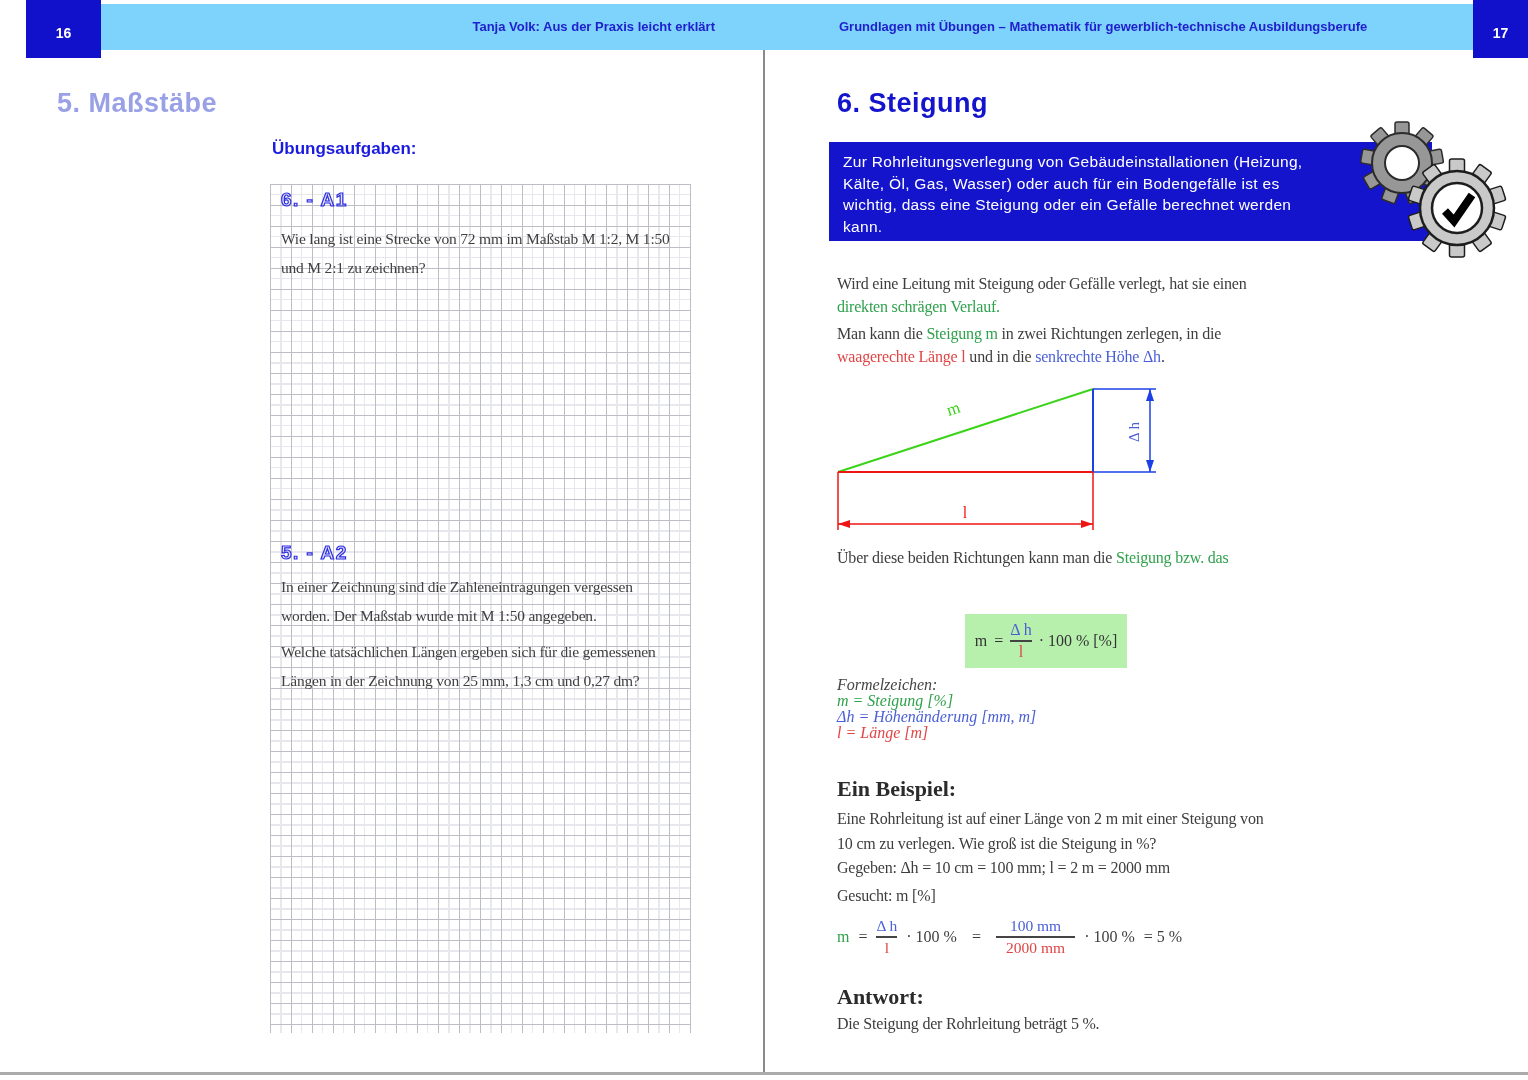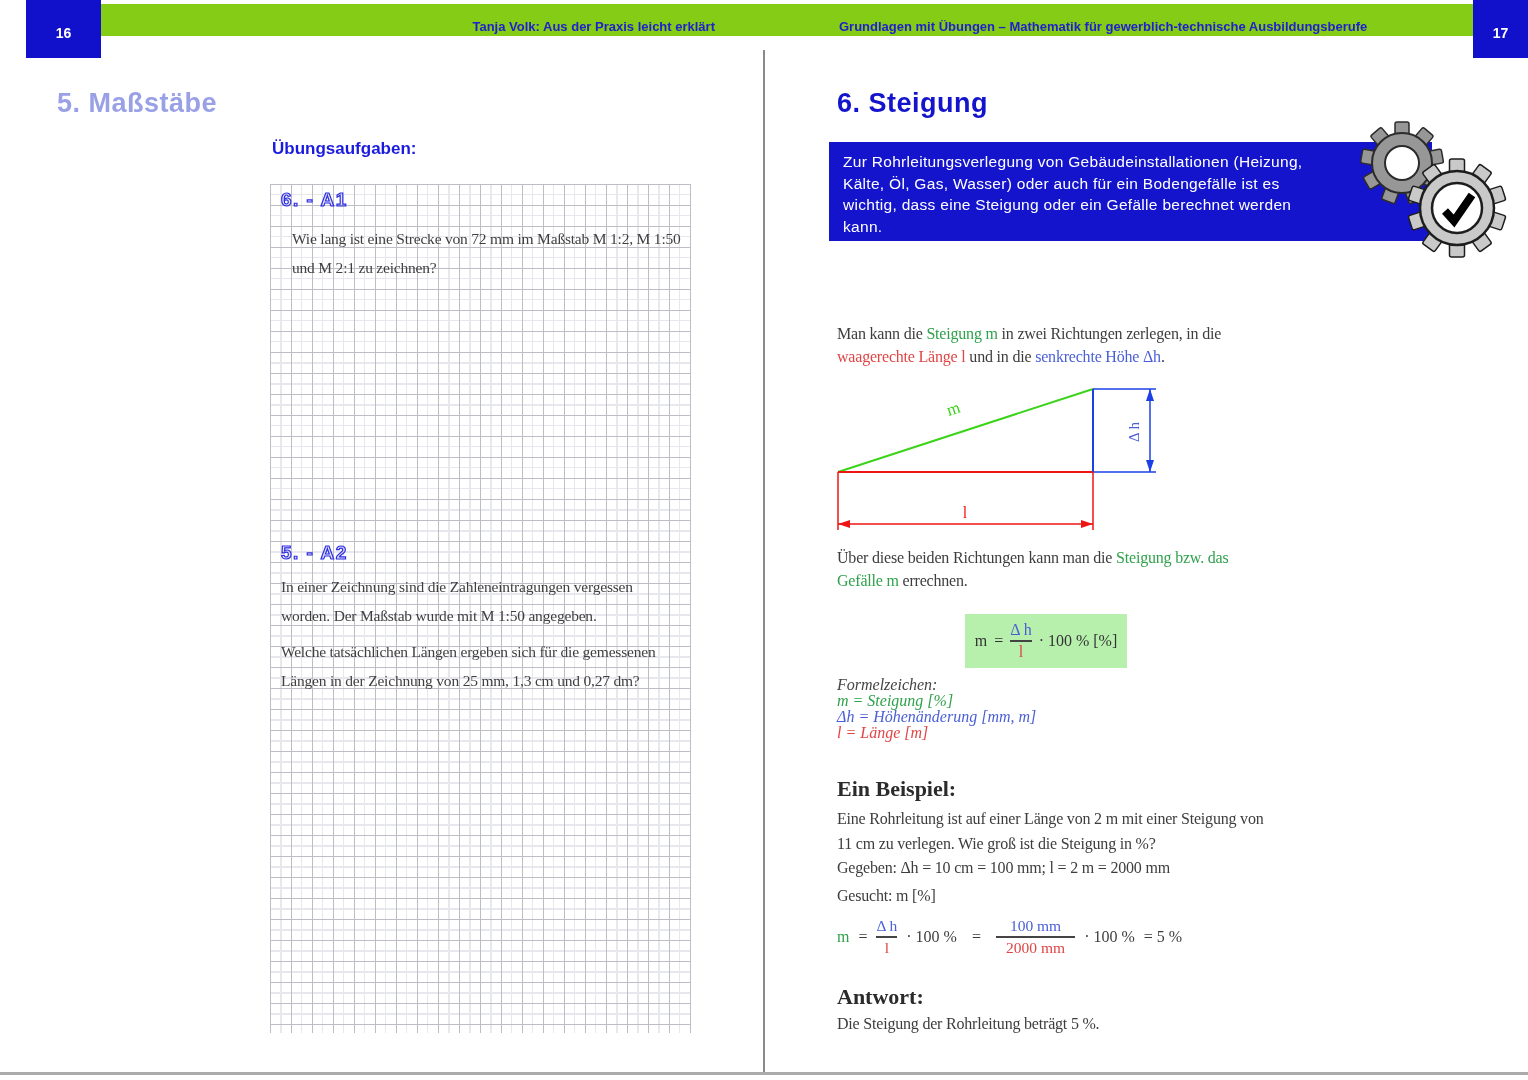--- a/index.html
+++ b/index.html
@@ -3,21 +3,21 @@
 <meta charset="utf-8">
 <style>
   html,body{margin:0;padding:0;background:#fff;}
   #page{position:relative;width:1528px;height:1080px;background:#ffffff;overflow:hidden;
         font-family:"Liberation Serif","DejaVu Serif",serif;color:#3d3d3d;}
   .abs{position:absolute;}
   .sans{font-family:"Liberation Sans","DejaVu Sans",sans-serif;}
   .nowrap{white-space:nowrap;}
 
   
-  .hdr-bar{top:4px;height:32px;background:#84cc16;}
+  .hdr-bar{top:4px;height:46px;background:#7dd3fc;}
   .hdr-bar-left{left:75px;width:689px;}
   .hdr-bar-right{left:764px;width:709px;}
   .hdr-title{font-size:13px;font-weight:600;color:#2020cc;line-height:46px;}
   .pgnum-box{top:0;height:58px;background:#1111cc;color:#fff;text-align:center;
              font-size:14px;line-height:66px;font-weight:600;}
   .pgnum-left{left:0;width:75px;margin-left:26px;}
   .pgnum-right{left:1473px;width:55px;}
 
   .divider-v{left:763px;top:50px;width:2px;height:1025px;background:#8a8a8a;}
   .rule-bottom{left:0;top:1072px;width:1528px;height:3px;background:#ababab;}
@@ -69,21 +69,21 @@
   <div class="abs pgnum-box pgnum-right sans">17</div>
 
   <div class="abs divider-v"></div>
   <div class="abs rule-bottom"></div>
 
   <div class="abs h-left sans">5. Maßstäbe</div>
   <div class="abs subhead sans">Übungsaufgaben:</div>
 
   <div class="abs grid">
     <div class="abs ex-label" style="left:11px;top:5px;">6. - A1</div>
-    <div class="abs grid-text nowrap" style="left:11px;top:40px;padding-left:11px;">
+    <div class="abs grid-text nowrap" style="left:11px;top:40px;">
       <div>Wie lang ist eine Strecke von 72 mm im Maßstab M 1:2, M 1:50</div>
       <div>und M 2:1 zu zeichnen?</div>
     </div>
 
     <div class="abs ex-label" style="left:11px;top:358px;">5. - A2</div>
     <div class="abs grid-text nowrap" style="left:11px;top:388px;">
       <div>In einer Zeichnung sind die Zahleneintragungen vergessen</div>
       <div>worden. Der Maßstab wurde mit M 1:50 angegeben.</div>
     </div>
     <div class="abs grid-text nowrap" style="left:11px;top:453px;">
@@ -129,20 +129,28 @@
         <rect x="-7.5" y="-49" width="15" height="17" rx="2" transform="rotate(252)"></rect>
         <rect x="-7.5" y="-49" width="15" height="17" rx="2" transform="rotate(288)"></rect>
         <rect x="-7.5" y="-49" width="15" height="17" rx="2" transform="rotate(324)"></rect>
       </g>
       <circle r="37" fill="#c9c9c9" stroke="#1d1d1d" stroke-width="2.5"></circle>
       <circle r="25" fill="#ffffff" stroke="#1d1d1d" stroke-width="2.5"></circle>
       <path d="M -12 3 L -3 13 L 15 -13" fill="none" stroke="#000000" stroke-width="8"></path>
     </g>
   </svg>
 
+  <div class="abs" style="left:837px;top:272px;">
+    <div class="body-line">
+      <span>Wird eine Leitung mit Steigung oder Gefälle verlegt, hat sie einen</span>
+    </div>
+    <div class="body-line">
+      <span class="green">direkten schrägen Verlauf.</span>
+    </div>
+  </div>
 
   <div class="abs" style="left:837px;top:322px;">
     <div class="body-line">
       <span>Man kann die </span><span class="green">Steigung m</span><span> in zwei Richtungen zerlegen, in die</span>
     </div>
     <div class="body-line">
       <span class="red">waagerechte Länge l</span><span> und in die </span><span class="blue">senkrechte Höhe Δh</span><span>.</span>
     </div>
   </div>
 
@@ -164,23 +172,20 @@
     <line x1="263" y1="92" x2="263" y2="150" stroke="#ee1515" stroke-width="1.5"></line>
     <line x1="8" y1="144" x2="263" y2="144" stroke="#ee1515" stroke-width="1.5"></line>
     <polygon points="8,144 20,140 20,148" fill="#ee1515"></polygon>
     <polygon points="263,144 251,140 251,148" fill="#ee1515"></polygon>
     <text x="135" y="138" text-anchor="middle" fill="#ee1515" font-size="16" font-family="Liberation Serif, serif">l</text>
   </svg>
 
   <div class="abs" style="left:837px;top:546px;">
     <div class="body-line">
       <span>Über diese beiden Richtungen kann man die </span><span class="green">Steigung bzw. das</span>
-    </div>
-    <div class="body-line">
-      <span class="green">Gefälle m</span><span> errechnen.</span>
     </div>
   </div>
 
   <div class="abs formula-box">
     <span>m</span>
     <span>=</span>
     <span class="frac">
       <span class="blue">Δ h</span>
       <span class="bar"></span>
       <span class="red">l</span>
@@ -191,21 +196,21 @@
   <div class="abs" style="left:837px;top:677px;">
     <div class="fz" style="color:#444;">Formelzeichen:</div>
     <div class="fz green">m = Steigung [%]</div>
     <div class="fz blue">Δh = Höhenänderung [mm, m]</div>
     <div class="fz red">l = Länge [m]</div>
   </div>
 
   <div class="abs bold-head" style="left:837px;top:776px;">Ein Beispiel:</div>
   <div class="abs" style="left:837px;top:806px;">
     <div class="body-line" style="line-height:25px;">Eine Rohrleitung ist auf einer Länge von 2 m mit einer Steigung von</div>
-    <div class="body-line" style="line-height:25px;">11 cm zu verlegen. Wie groß ist die Steigung in %?</div>
+    <div class="body-line" style="line-height:25px;">10 cm zu verlegen. Wie groß ist die Steigung in %?</div>
   </div>
   <div class="abs body-line" style="left:837px;top:856px;">Gegeben: Δh = 10 cm = 100 mm; l = 2 m = 2000 mm</div>
   <div class="abs body-line" style="left:837px;top:884px;">Gesucht: m [%]</div>
 
   <div class="abs calc-row">
     <span class="green">m</span>
     <span>=</span>
     <span class="frac">
       <span class="blue">Δ h</span>
       <span class="bar"></span>

